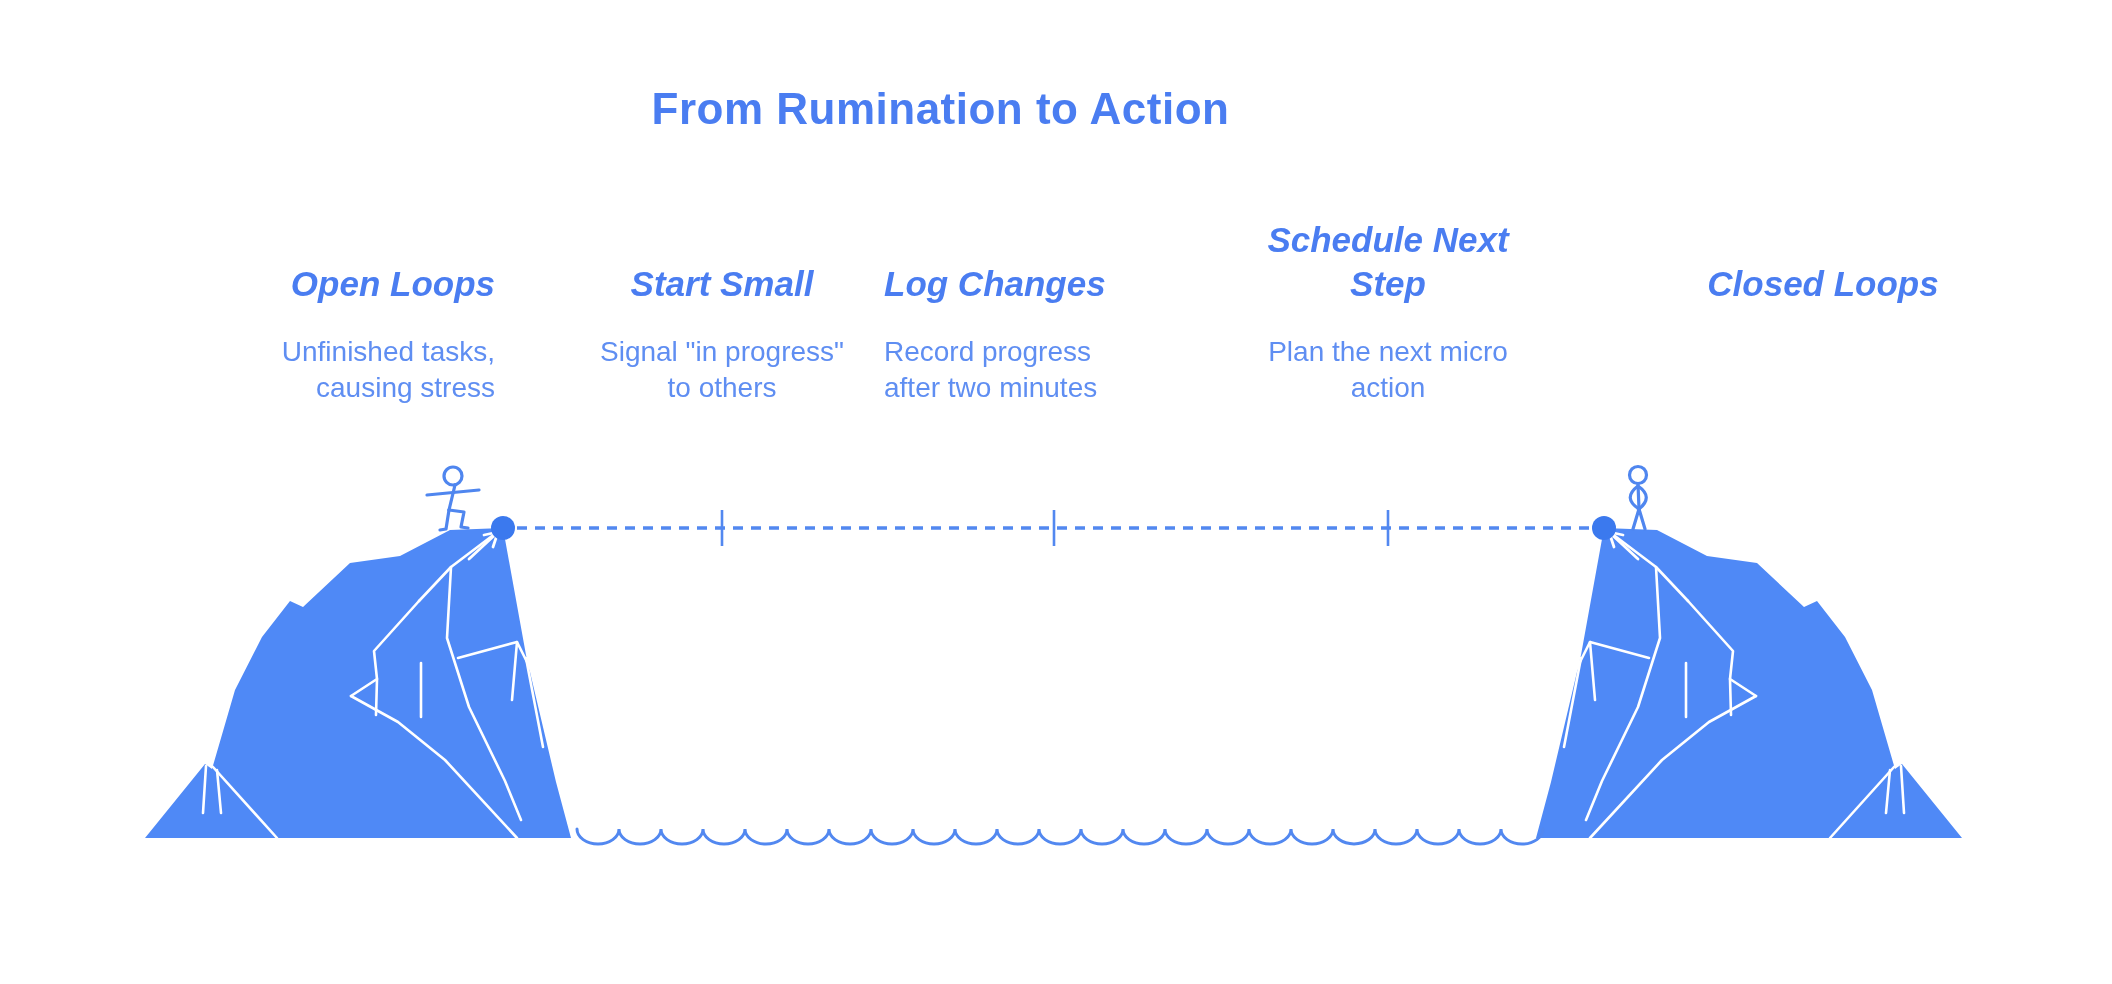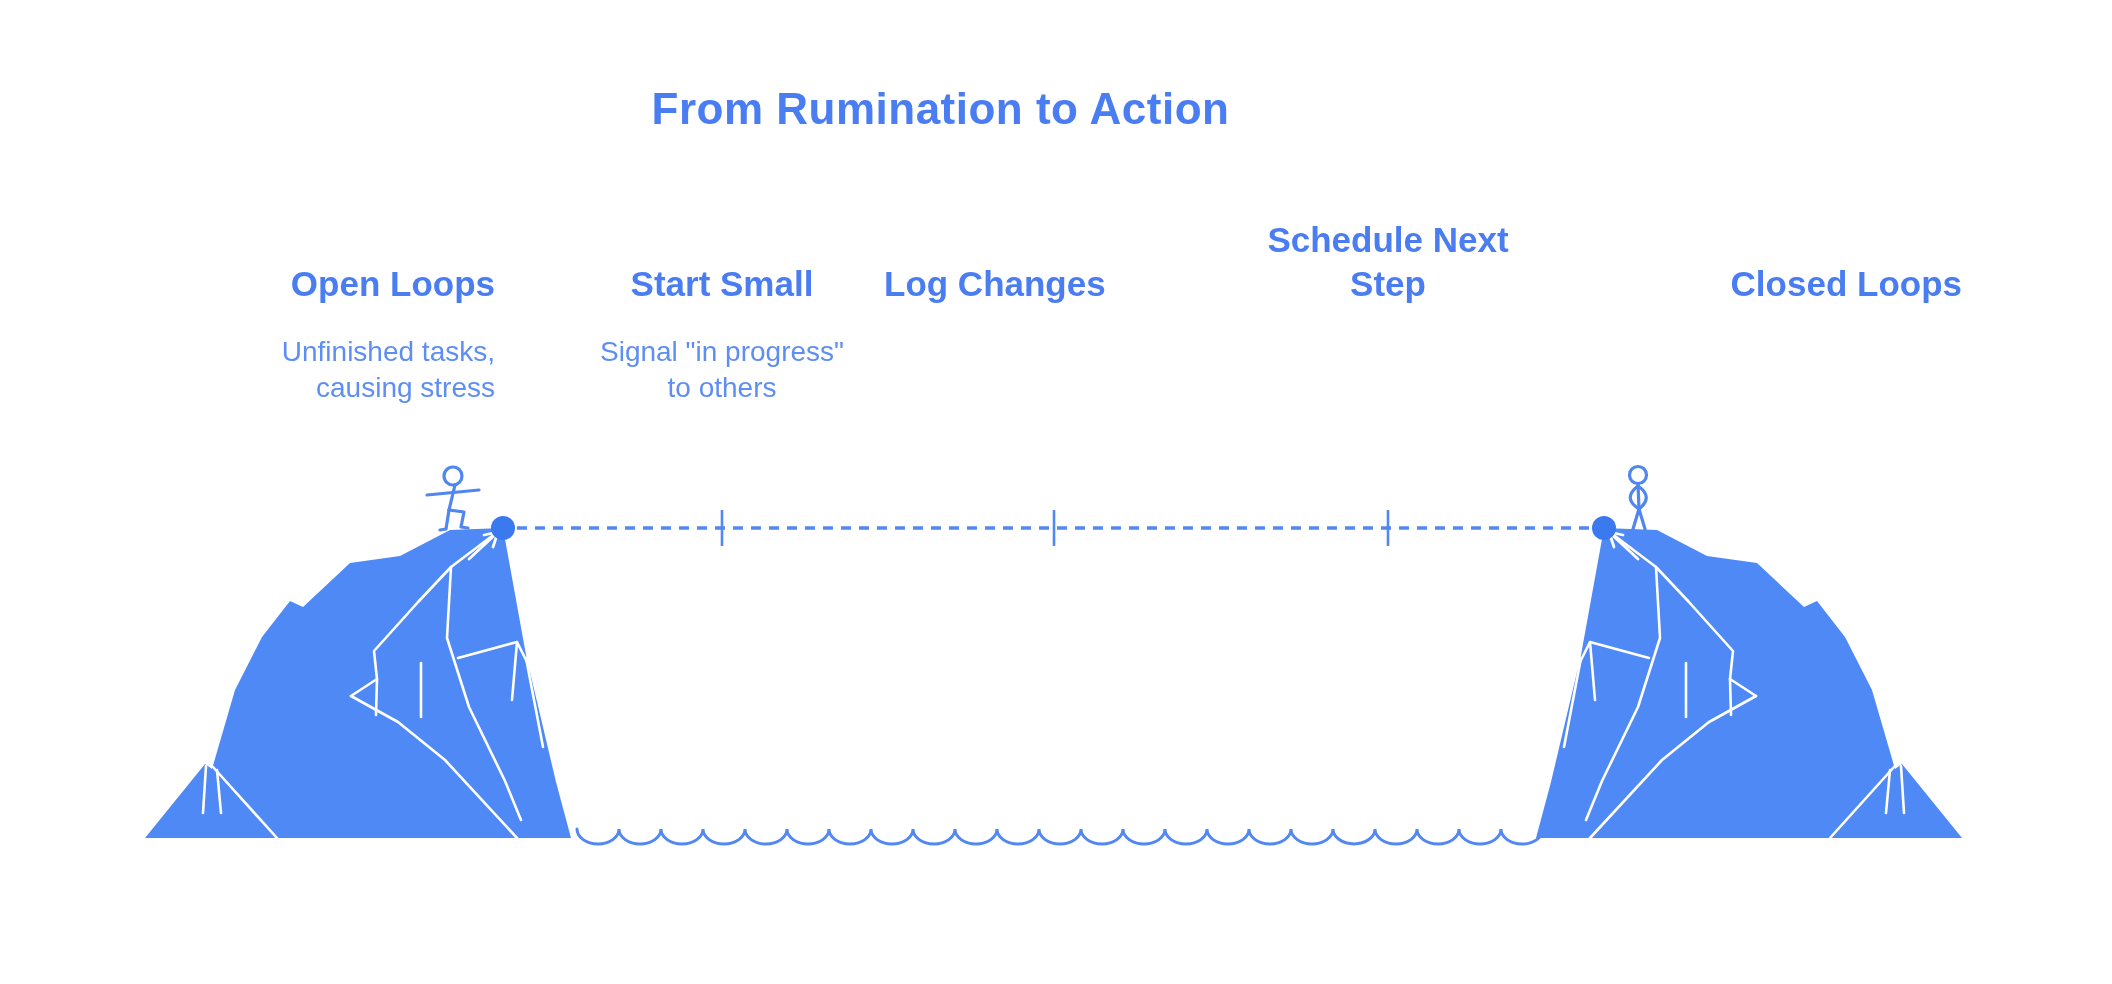--- a/index.html
+++ b/index.html
@@ -7,30 +7,30 @@
     position:relative;width:2112px;height:984px;background:#ffffff;overflow:hidden;
     font-family:"Liberation Sans",sans-serif;
   }
   .page-title{
     position:absolute;top:84px;left:0;width:1881px;text-align:center;
     font-size:44px;font-weight:700;color:#4a7df1;letter-spacing:0.5px;
   }
   .col{position:absolute;top:150px;width:340px;}
   .hdr{
     min-height:156px;display:flex;flex-direction:column;justify-content:flex-end;
-    font-size:35px;font-weight:700;color:#4a7df1;line-height:44px;white-space:pre-line;
+    font-size:35px;font-weight:700;color:#4a7df1;line-height:44px;white-space:pre-line;font-style:italic;
   }
   .sub{
     margin-top:28px;font-size:28px;font-weight:400;color:#5f8ef2;line-height:36px;white-space:pre-line;
   }
   .col-1{left:155px;text-align:right;}
   .col-2{left:552px;text-align:center;}
   .col-3{left:884px;text-align:left;}
   .col-4{left:1218px;text-align:center;}
-  .col-5{left:1592px;width:370px;text-align:right;}
+  .col-5{left:1638px;width:370px;text-align:center;}
   svg.scene{position:absolute;left:0;top:0;}
 </style>
 </head>
 <body>
 
 <div class="canvas">
 
   <svg class="scene" width="2112" height="984" viewBox="0 0 2112 984">
     <defs>
       <g id="cliff">
@@ -116,24 +116,28 @@
   </div>
 
   <div class="col col-2">
     <div class="hdr">Start Small</div>
     <div class="sub">Signal "in progress"
 to others</div>
   </div>
 
   <div class="col col-3">
     <div class="hdr">Log Changes</div>
+    <div class="sub">Record progress
+after two minutes</div>
   </div>
 
   <div class="col col-4">
     <div class="hdr">Schedule Next
 Step</div>
+    <div class="sub">Plan the next micro
+action</div>
   </div>
 
   <div class="col col-5">
     <div class="hdr">Closed Loops</div>
   </div>
 
 </div>
 
 </body></html>

